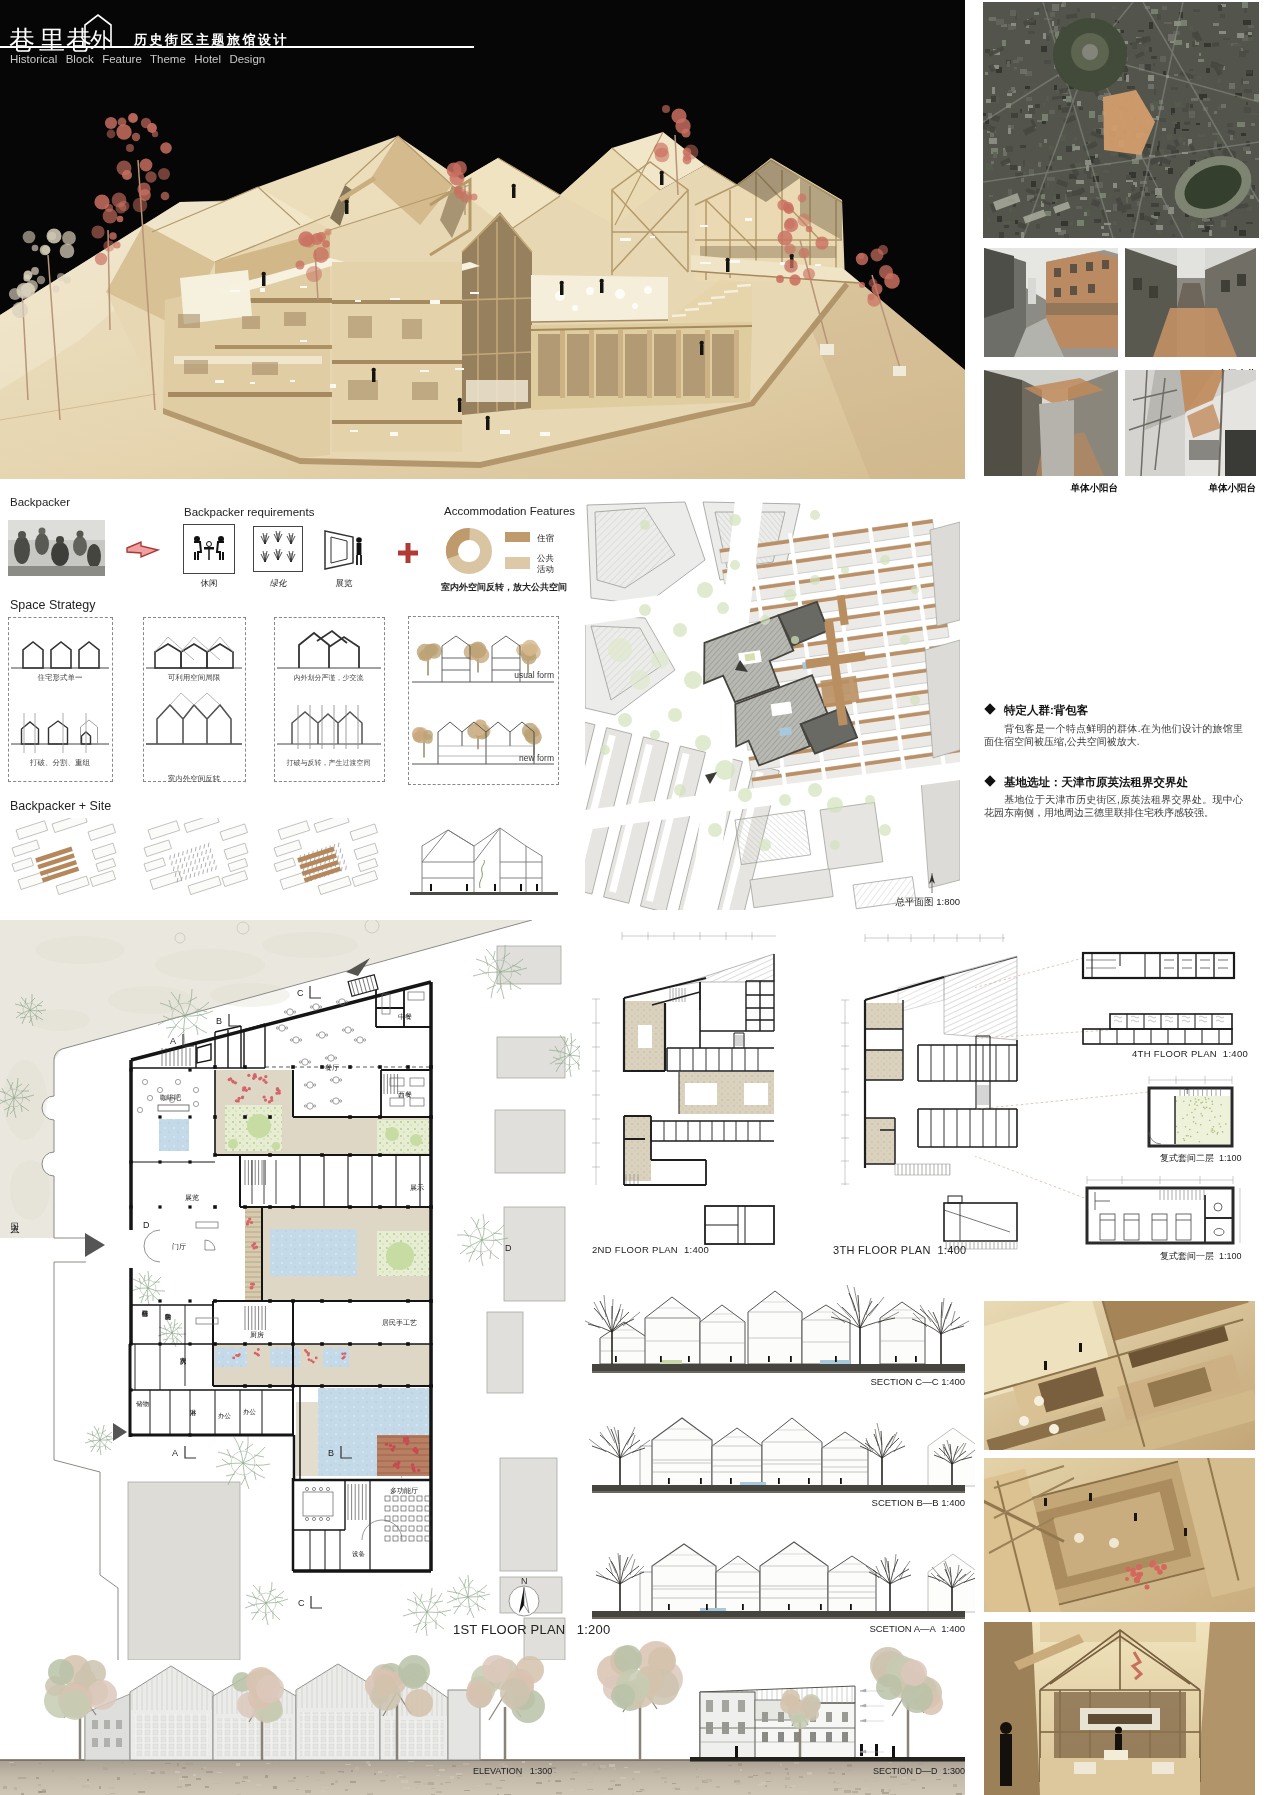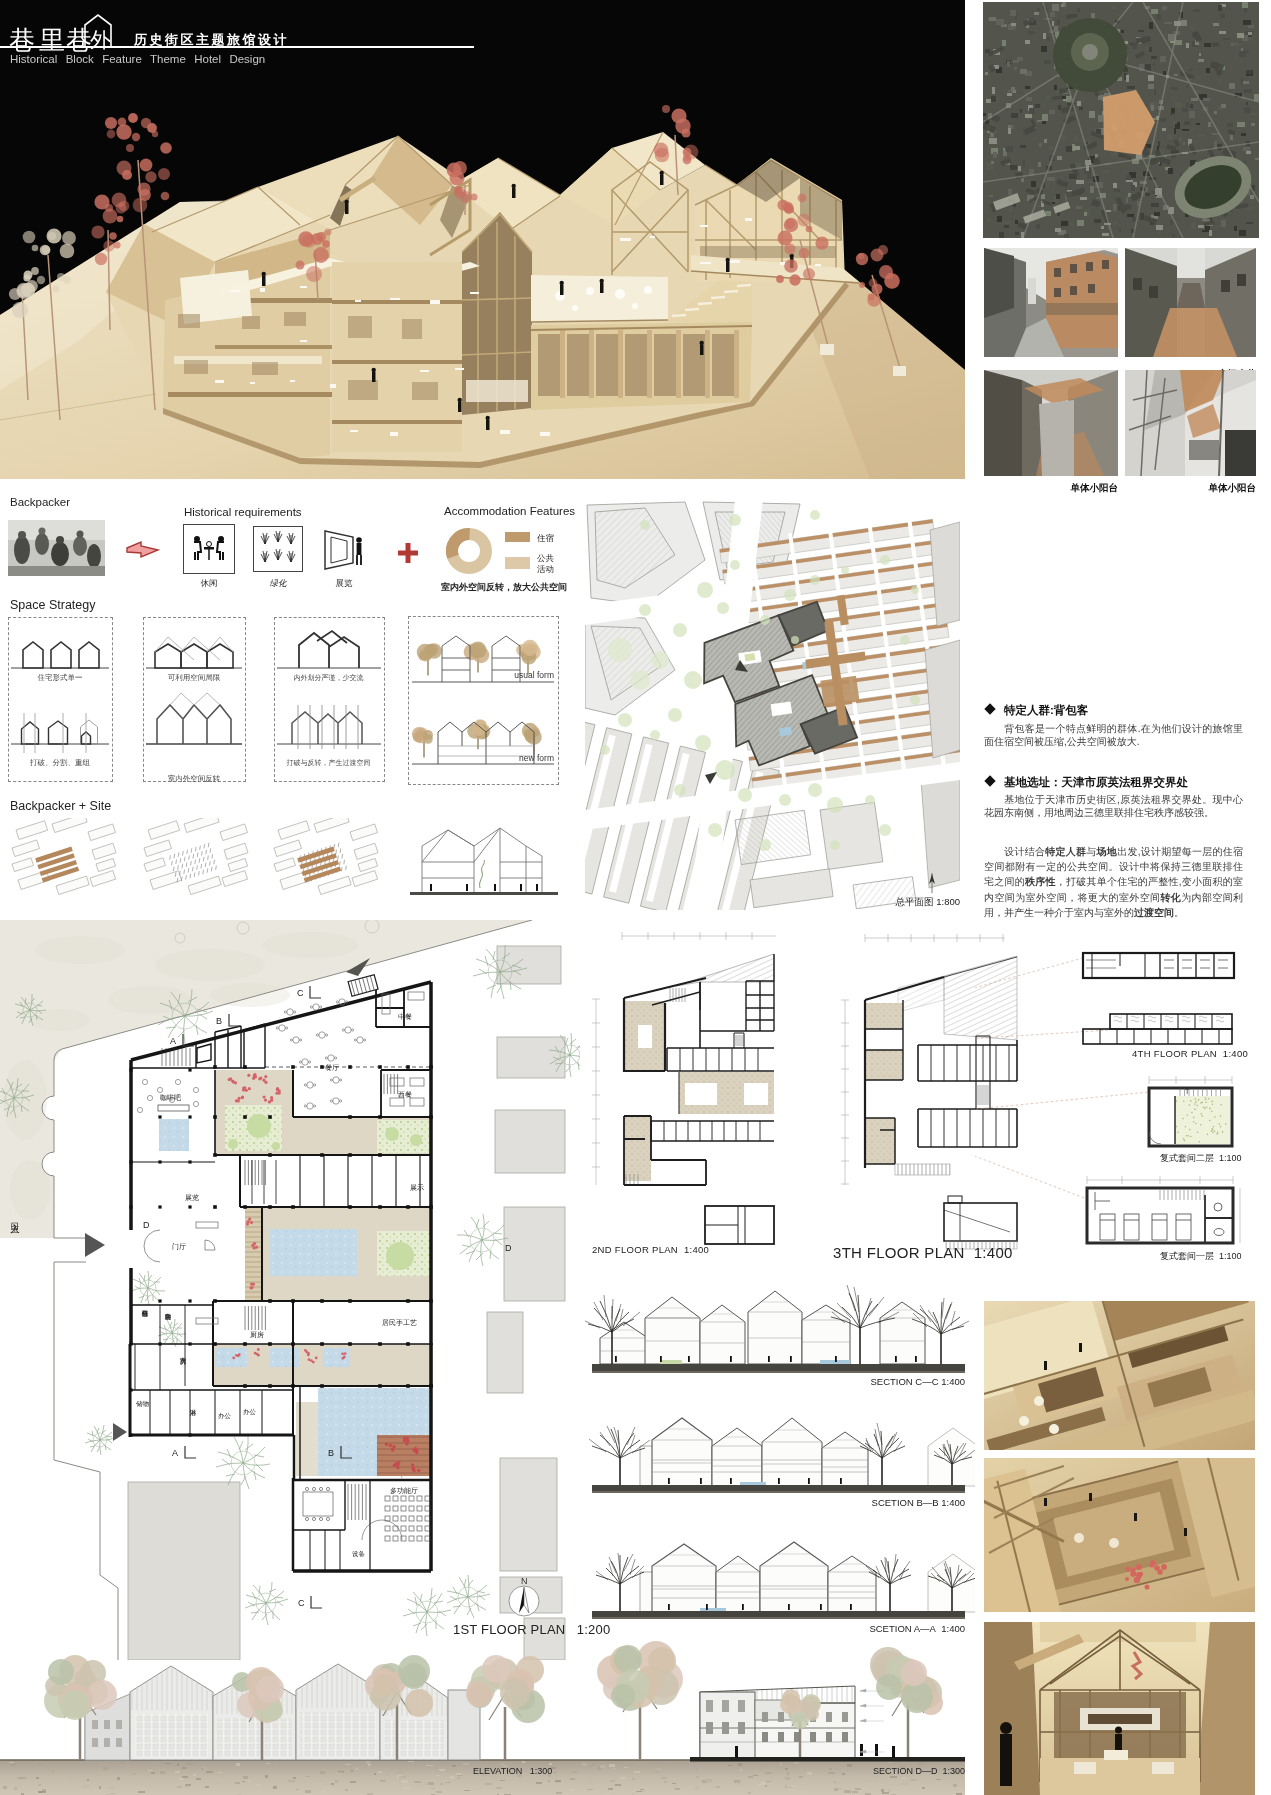--- a/index.html
+++ b/index.html
@@ -1047,21 +1047,21 @@
 <circle cx="14" cy="15" r="4" fill="#55554f"></circle>
       <circle cx="34" cy="11" r="3.5" fill="#66665f"></circle>
 <circle cx="52" cy="20" r="4" fill="#45453f"></circle>
       <circle cx="72" cy="14" r="3.5" fill="#57574f"></circle>
 </svg>
 
 <svg class="abs" style="left:125px;top:538px" width="36" height="24" viewBox="0 0 36 24">
 <path d="M2,10 L16,4 L16,8 L33,12 L16,19 L16,15 L2,14 Z" fill="#f0a0a0" stroke="#a93b36" stroke-width="1.4"></path>
 </svg>
 
-<div class="abs" style="left:184px;top:506px;font-size:11.5px;color:#222;">Historical requirements</div>
+<div class="abs" style="left:184px;top:506px;font-size:11.5px;color:#222;">Backpacker requirements</div>
 
 <svg class="abs" style="left:183px;top:524px" width="52" height="50" viewBox="0 0 52 50">
 <rect x="0.5" y="0.5" width="51" height="49" fill="#fff" stroke="#444" stroke-width="1"></rect>
 <circle cx="14" cy="15" r="3" fill="#111"></circle>
       <path d="M11,18 L17,18 L18,28 L15,28 L15,36 M12,28 L12,36" stroke="#111" stroke-width="2" fill="none"></path>
 <circle cx="38" cy="15" r="3" fill="#111"></circle>
       <path d="M41,18 L35,18 L34,28 L37,28 L37,36 M40,28 L40,36" stroke="#111" stroke-width="2" fill="none"></path>
 <rect x="21" y="23" width="10" height="2.5" fill="#111"></rect>
       <line x1="26" y1="25" x2="26" y2="36" stroke="#111" stroke-width="1.5"></line>
 <circle cx="26" cy="20" r="2.5" fill="none" stroke="#111" stroke-width="1"></circle>
@@ -1555,21 +1555,20 @@
     </svg>
 
 <div class="abs" style="left:986px;top:703px;font-size:11.5px;font-weight:bold;color:#111;"><span style="display:inline-block;width:8px;height:8px;background:#111;transform:rotate(45deg);margin-right:10px;margin-bottom:1px;"></span>特定人群:背包客</div>
 
 <div class="abs" style="left:984px;top:722px;width:259px;font-size:10px;color:#3a3a3a;line-height:1.32;text-align:justify;"><span style="display:inline-block;width:20px;"></span>背包客是一个特点鲜明的群体.在为他们设计的旅馆里面住宿空间被压缩,公共空间被放大.</div>
 
 <div class="abs" style="left:986px;top:775px;font-size:11.5px;font-weight:bold;color:#111;"><span style="display:inline-block;width:8px;height:8px;background:#111;transform:rotate(45deg);margin-right:10px;margin-bottom:1px;"></span>基地选址：天津市原英法租界交界处</div>
 
 <div class="abs" style="left:984px;top:793px;width:259px;font-size:10px;color:#3a3a3a;line-height:1.32;text-align:justify;"><span style="display:inline-block;width:20px;"></span>基地位于天津市历史街区,原英法租界交界处。现中心花园东南侧，用地周边三德里联排住宅秩序感较强。</div>
 
-<div class="abs" style="left:984px;top:844px;width:259px;font-size:10px;color:#3a3a3a;line-height:1.52;text-align:justify;"><span style="display:inline-block;width:20px;"></span>设计结合<b>特定人群</b>与<b>场地</b>出发,设计期望每一层的住宿空间都附有一定的公共空间。设计中将保持三德里联排住宅之间的<b>秩序性</b>，打破其单个住宅的严整性,变小面积的室内空间为室外空间，将更大的室外空间<b>转化</b>为内部空间利用，并产生一种介于室内与室外的<b>过渡空间</b>。</div>
 
 <svg class="abs" style="left:0;top:920px" width="580" height="740" viewBox="0 920 580 740">
 <defs>
 <pattern id="gdots" width="7" height="7" patternUnits="userSpaceOnUse">
           <circle cx="2" cy="2" r="1" fill="#b5cc8e"></circle>
           <circle cx="5" cy="5" r="0.8" fill="#c2d69e"></circle>
         </pattern>
 <pattern id="hstrip" width="6" height="5" patternUnits="userSpaceOnUse">
           <rect width="6" height="5" fill="#d6cbae"></rect>
           <line x1="0" y1="2" x2="6" y2="2" stroke="#b09c78" stroke-width="0.8"></line>
@@ -2551,21 +2550,21 @@
 
 <g stroke="#555" stroke-width="0.5">
 <line x1="978" y1="1085" x2="978" y2="1105"></line>
 <line x1="980" y1="1085" x2="980" y2="1105"></line>
 <line x1="982" y1="1085" x2="982" y2="1105"></line>
 <line x1="984" y1="1085" x2="984" y2="1105"></line>
 <line x1="986" y1="1085" x2="986" y2="1105"></line>
 <line x1="988" y1="1085" x2="988" y2="1105"></line>
 </g>
 </svg>
-<div class="cap" style="left:833px;top:1244px;font-size:15px;letter-spacing:0.3px;">3TH FLOOR PLAN&nbsp; 1:400</div>
+<div class="cap" style="left:833px;top:1244px;font-size:11px;letter-spacing:0.3px;">3TH FLOOR PLAN&nbsp; 1:400</div>
 
 <svg class="abs" style="left:975px;top:925px" width="296" height="345" viewBox="975 925 296 345">
 <g stroke="#c49076" stroke-width="0.6" stroke-dasharray="2.5,2.5" fill="none" opacity="0.85">
 <line x1="912" y1="1005" x2="1083" y2="958"></line>
 <line x1="951" y1="1040" x2="1110" y2="1030"></line>
 <line x1="976" y1="1109" x2="1149" y2="1092"></line>
 <line x1="951" y1="1147" x2="1087" y2="1199"></line>
 </g>
 </svg>
 

